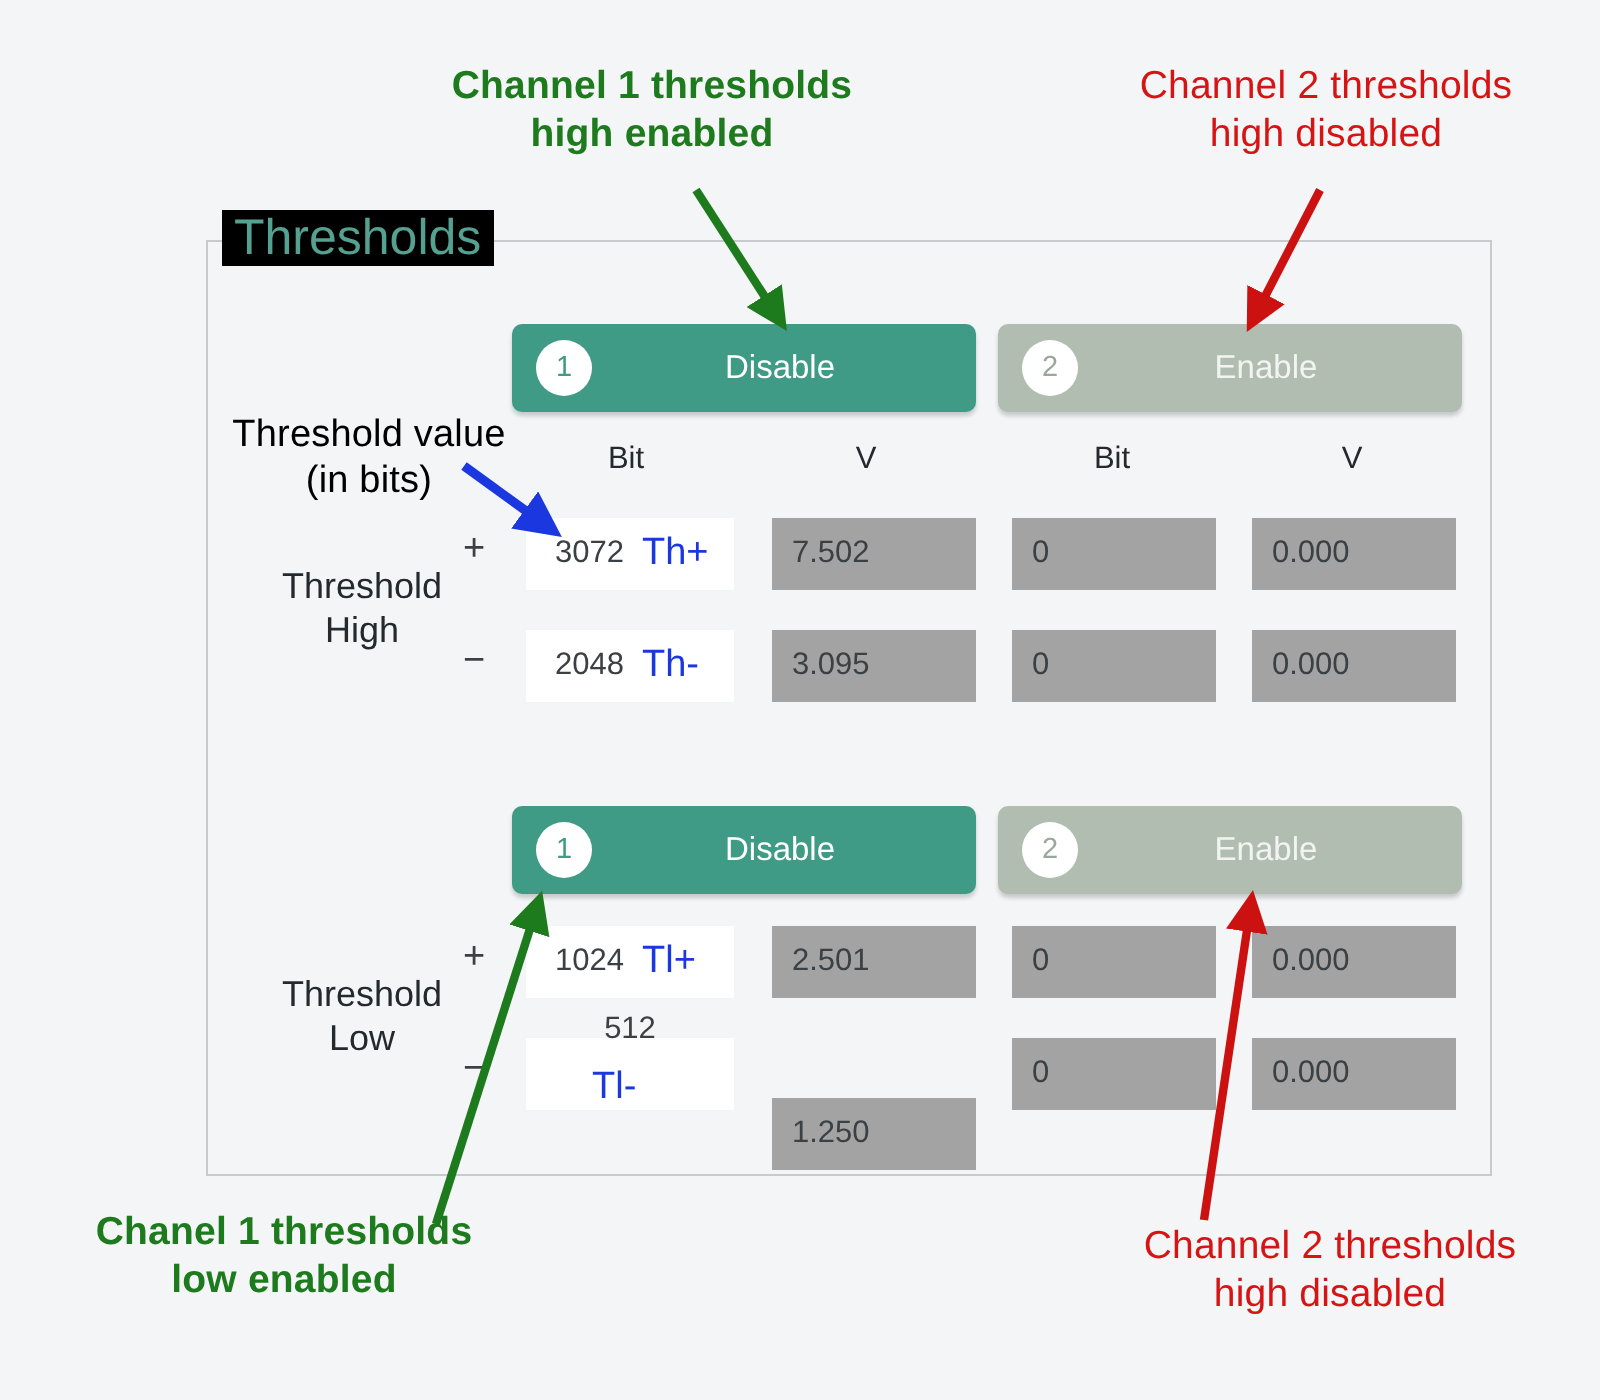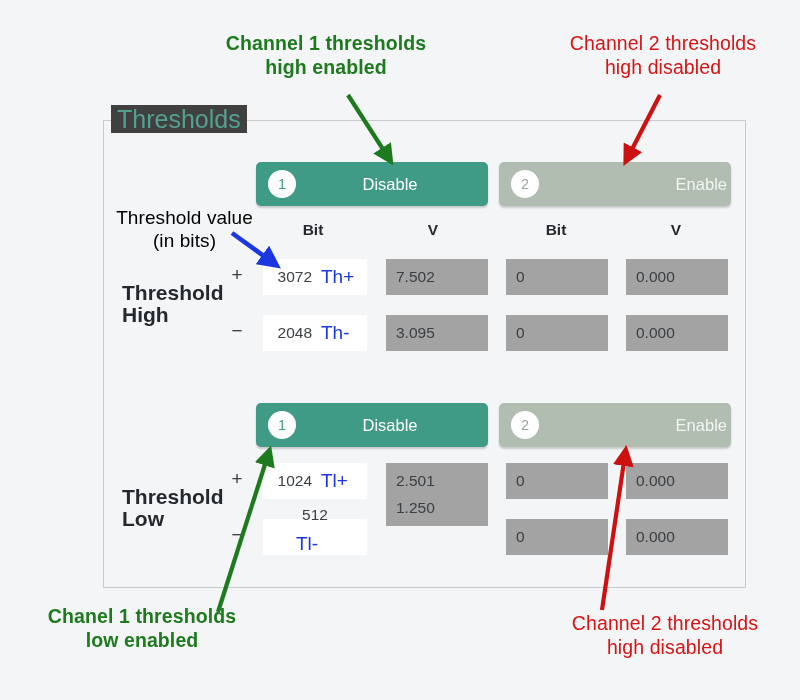--- a/index.html
+++ b/index.html
@@ -62,21 +62,21 @@
   }
   .fieldset::before { left: 0;  width: 8px; }
   .fieldset::after  { left: 141px; right: 0; }
 
   .legend {
     position: absolute;
     left: 111px;
     top: 105px;
     font-size: 25px;
     color: #54a091;
-    background: #404040;
+    background: #000000;
     padding: 0 6px;
     line-height: 28px;
   }
 
   
   .btn {
     position: absolute;
     height: 44px;
     width: 232px;
     border-radius: 5px;
@@ -105,48 +105,48 @@
   .btn.on  .num { color: #3f9b85; }
   .btn.off .num { color: #9aa79a; }
 
   .btn .lbl {
     flex: 1 1 auto;
     text-align: center;
     color: #ffffff;
     font-size: 16.5px;
     padding-right: 4px;
   }
-  .btn.off .lbl { color: #f2f4f2; text-align: right; }
+  .btn.off .lbl { color: #f2f4f2; }
 
   #btn-ch1-high { left: 256px; top: 162px; }
   #btn-ch2-high { left: 499px; top: 162px; }
   #btn-ch1-low  { left: 256px; top: 403px; }
   #btn-ch2-low  { left: 499px; top: 403px; }
 
   
   .colhead {
     position: absolute;
     font-size: 15.5px;
-    font-weight: bold;
+    font-weight: normal;
     color: #24292e;
     text-align: center;
     width: 120px;
   }
   #ch-bit-1 { left: 253px; top: 221px; }
   #ch-v-1   { left: 373px; top: 221px; }
   #ch-bit-2 { left: 496px; top: 221px; }
   #ch-v-2   { left: 616px; top: 221px; }
 
   
   .grouplabel {
     position: absolute;
     width: 118px;
-    text-align: left;
-    font-size: 21px;
-    font-weight: bold;
+    text-align: center;
+    font-size: 18px;
+    font-weight: normal;
     color: #24292e;
     line-height: 22px;
   }
   #glabel-high { left: 122px; top: 282px; }
   #glabel-low  { left: 122px; top: 486px; }
 
   
   .sign {
     position: absolute;
     width: 18px;
@@ -204,21 +204,21 @@
   #f-th2-minus    { left: 506px; top: 315px; }
   #f-th2-minus-v  { left: 626px; top: 315px; }
 
   
   #f-tl-plus      { left: 263px; top: 463px; }
   #f-tl-plus-v    { left: 386px; top: 463px; }
   #f-tl2-plus     { left: 506px; top: 463px; }
   #f-tl2-plus-v   { left: 626px; top: 463px; }
 
   #f-tl-minus     { left: 263px; top: 519px; flex-direction: column; }
-  #f-tl-minus-v   { left: 386px; top: 490px; text-align: right; }
+  #f-tl-minus-v   { left: 386px; top: 549px; text-align: right; }
   #f-tl2-minus    { left: 506px; top: 519px; }
   #f-tl2-minus-v  { left: 626px; top: 519px; }
 </style>
 </head>
 <body>
 
 <div class="fieldset"></div>
 <div class="legend">Thresholds</div>
 
 <div class="btn on" id="btn-ch1-high">

